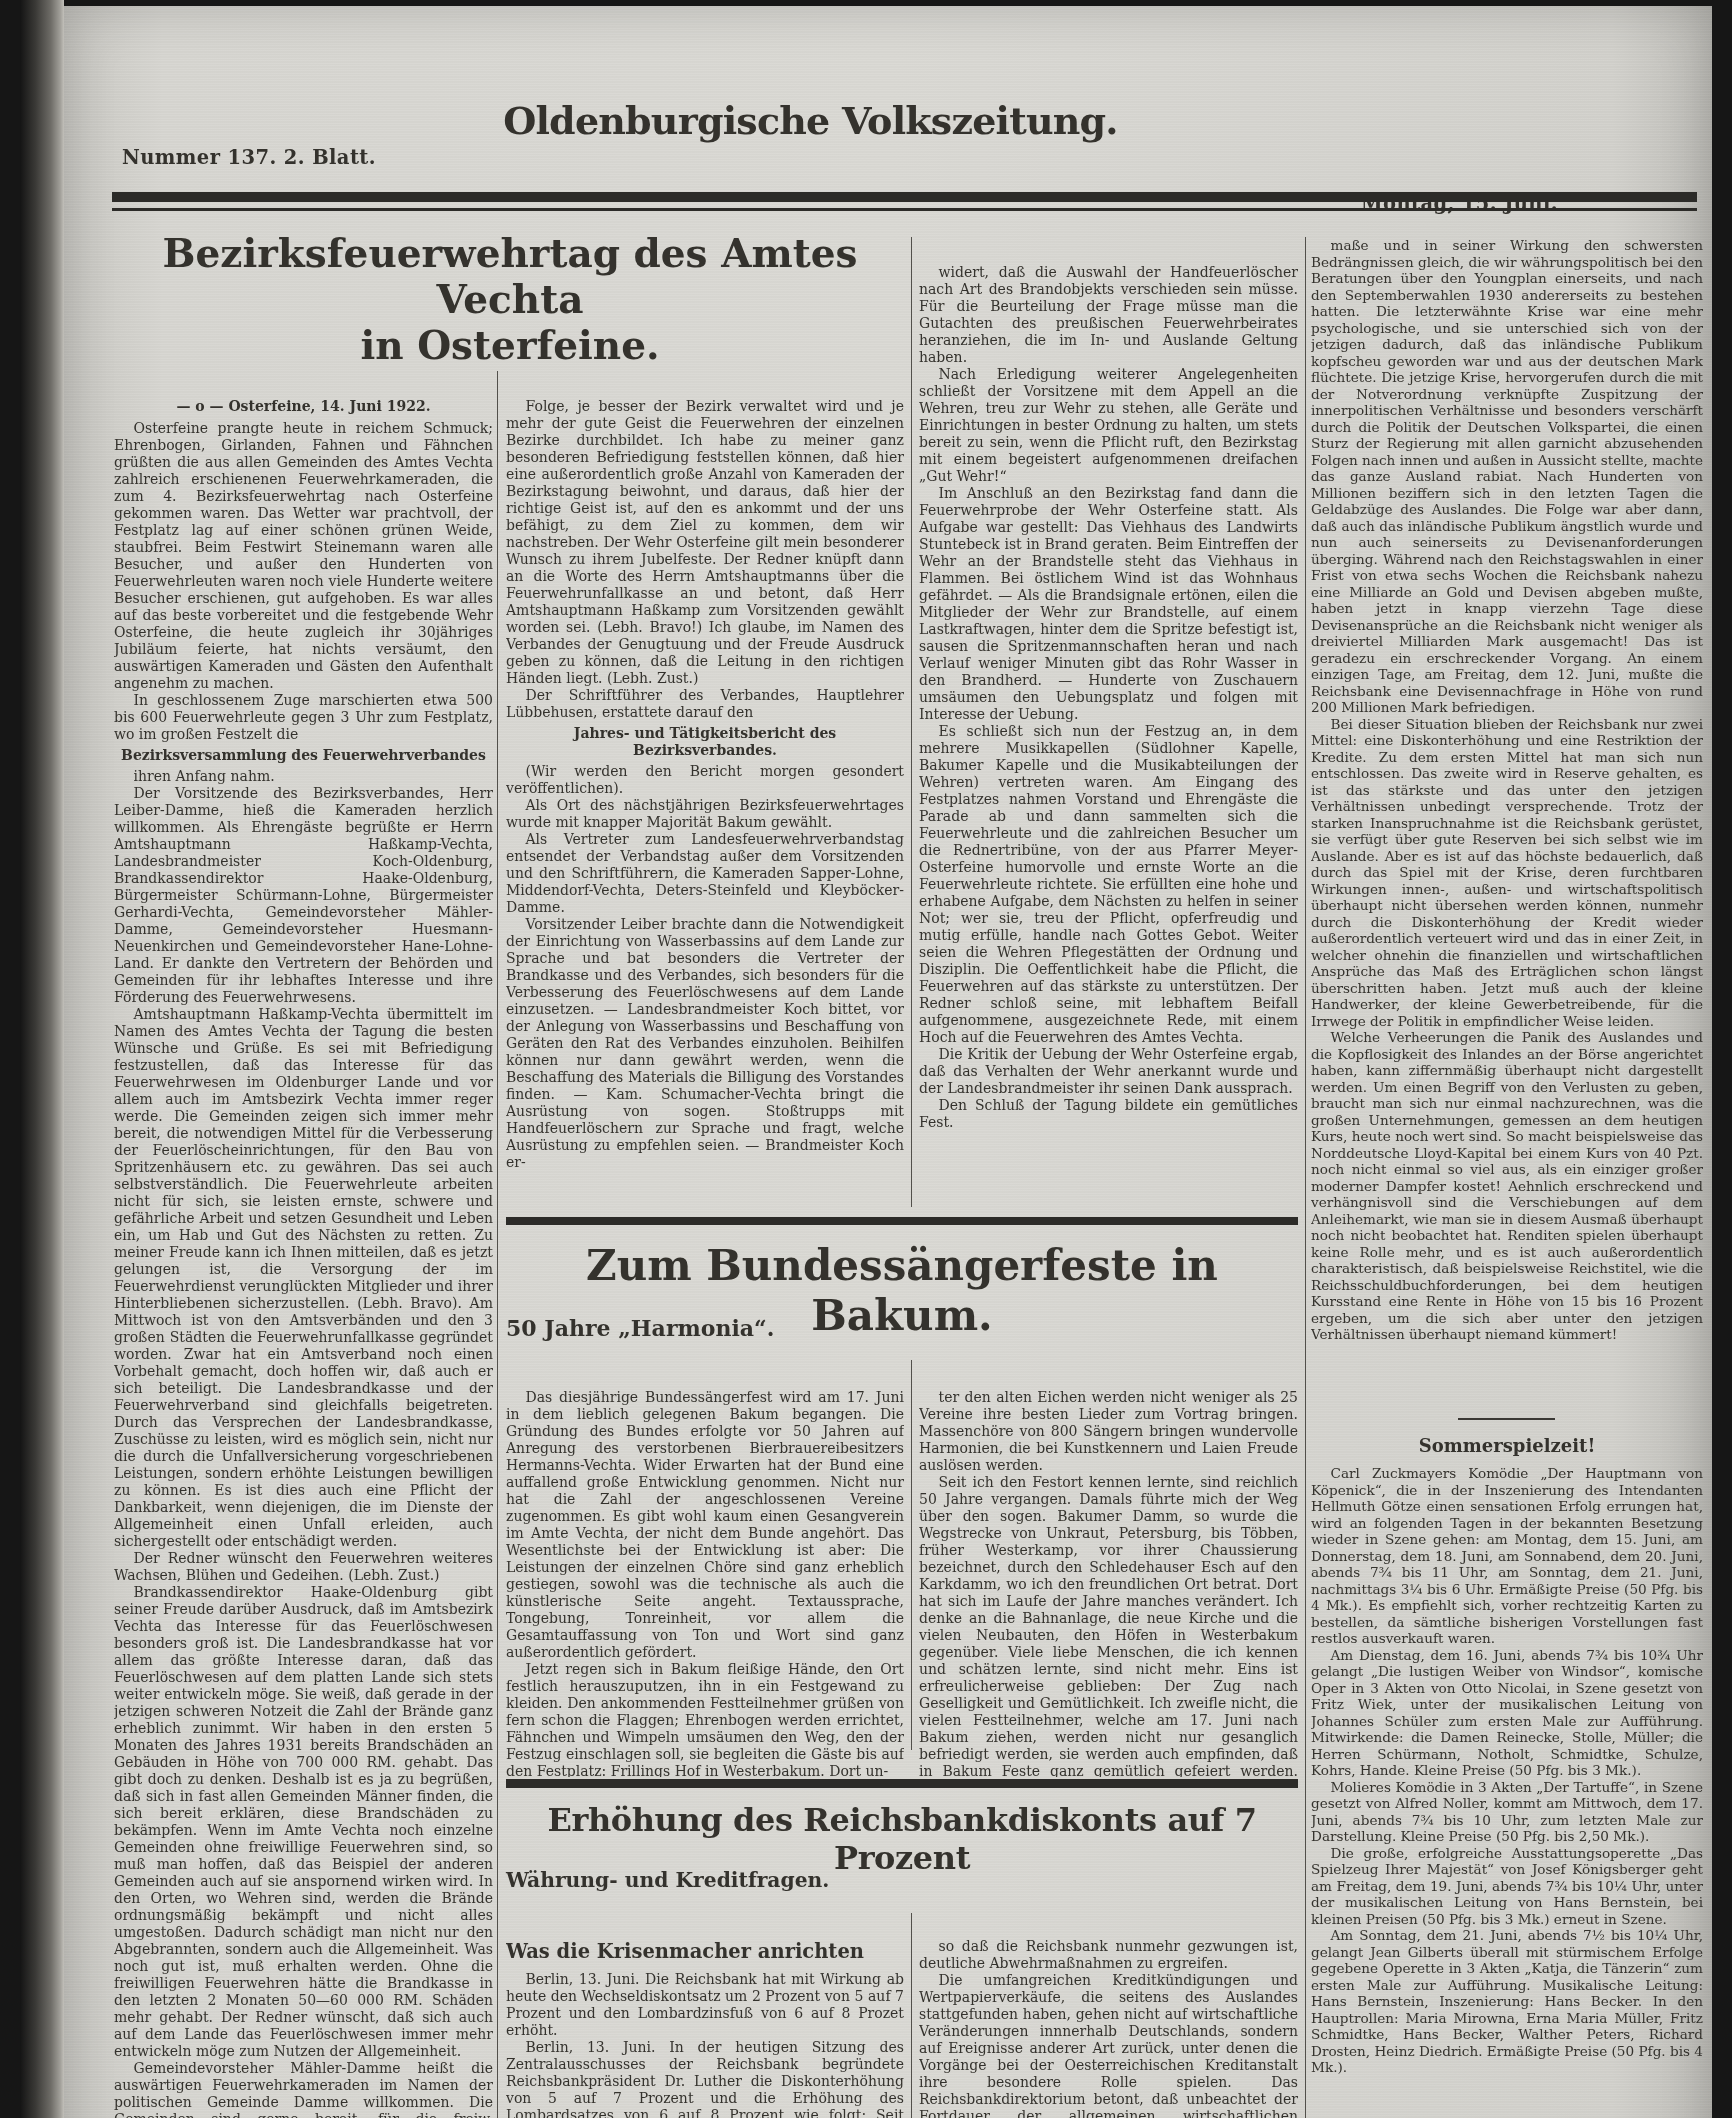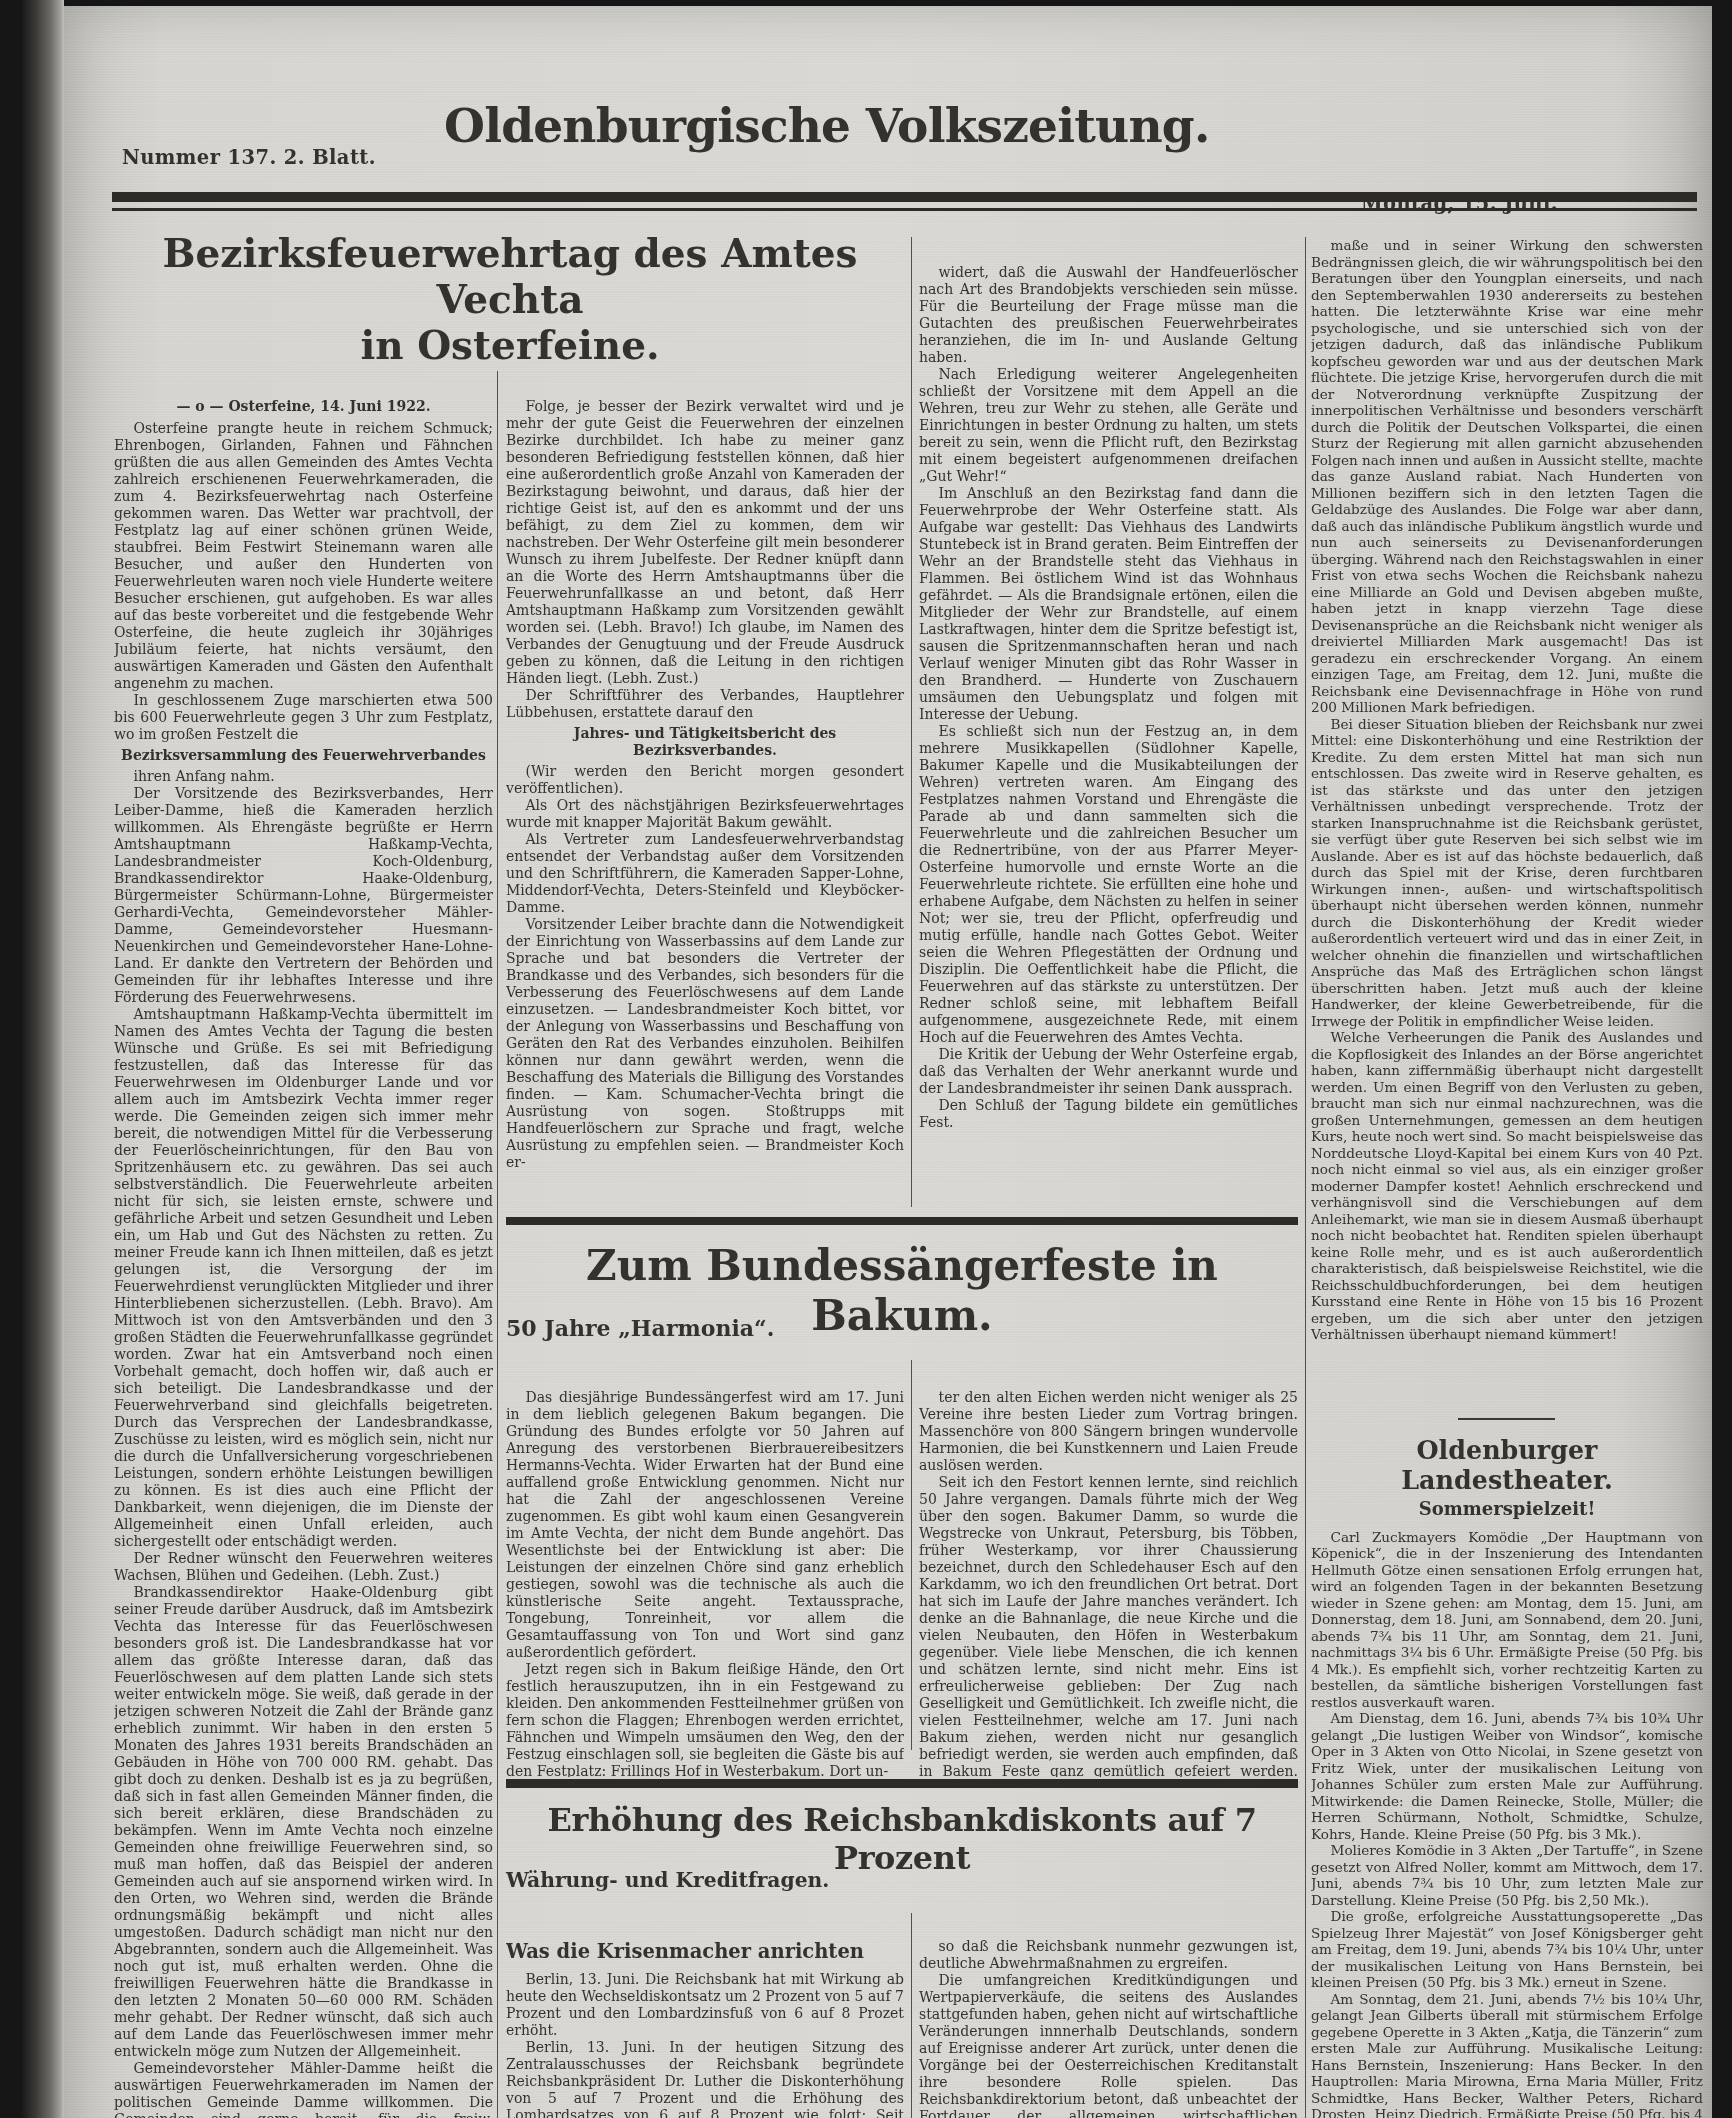--- a/index.html
+++ b/index.html
@@ -17,21 +17,21 @@
     position:absolute;left:64px;top:6px;width:1648px;height:2414px;
     background:
       repeating-linear-gradient(0deg, rgba(0,0,0,0.018) 0 1.3px, rgba(255,255,255,0.012) 1.3px 2.5px),
       linear-gradient(90deg,#c9c8c3 0%,#d8d7d2 6%,#dbdad5 50%,#d3d2cd 94%,#bebdb8 100%);
     color:#34322d;
     box-shadow:inset 0 0 51px rgba(0,0,0,0.18);
     overflow:hidden;
   }
   .abs{position:absolute;}
   .mast-side{font-size:19.5px;font-weight:bold;letter-spacing:0.4px;white-space:nowrap;}
-  .mast-title{font-size:47px;font-weight:bold;letter-spacing:-0.8px;text-align:center;white-space:nowrap;}
+  .mast-title{font-size:38px;font-weight:bold;letter-spacing:-0.8px;text-align:center;white-space:nowrap;}
   .hrule{background:#2c2b28;}
   .vrule{background:#52504b;width:1.3px;position:absolute;}
   .headline-xl{font-weight:bold;text-align:center;line-height:1.18;}
   .sub-b{font-weight:bold;}
   .colbox{overflow:hidden;text-align:justify;}
   .f33{font-size:14px;line-height:17px;margin-top:27px;}
   .f32{font-size:13.6px;line-height:16.5px;}
   .blk{margin:0;}
   .s-p{text-indent:19.5px;}
   .s-d{text-align:center;font-weight:bold;text-indent:0;margin-bottom:5.1px;}
@@ -122,21 +122,20 @@
     </div>
 
   <div class="abs colbox f32" style="left:1247px;top:231px;width:392px;height:1169px;">
       <p class="blk s-p">maße und in seiner Wirkung den schwersten Bedrängnissen gleich, die wir währungspolitisch bei den Beratungen über den Youngplan einerseits, und nach den Septemberwahlen 1930 andererseits zu bestehen hatten. Die letzterwähnte Krise war eine mehr psychologische, und sie unterschied sich von der jetzigen dadurch, daß das inländische Publikum kopfscheu geworden war und aus der deutschen Mark flüchtete. Die jetzige Krise, hervorgerufen durch die mit der Notverordnung verknüpfte Zuspitzung der innerpolitischen Verhältnisse und besonders verschärft durch die Politik der Deutschen Volkspartei, die einen Sturz der Regierung mit allen garnicht abzusehenden Folgen nach innen und außen in Aussicht stellte, machte das ganze Ausland rabiat. Nach Hunderten von Millionen beziffern sich in den letzten Tagen die Geldabzüge des Auslandes. Die Folge war aber dann, daß auch das inländische Publikum ängstlich wurde und nun auch seinerseits zu Devisenanforderungen überging. Während nach den Reichstagswahlen in einer Frist von etwa sechs Wochen die Reichsbank nahezu eine Milliarde an Gold und Devisen abgeben mußte, haben jetzt in knapp vierzehn Tage diese Devisenansprüche an die Reichsbank nicht weniger als dreiviertel Milliarden Mark ausgemacht! Das ist geradezu ein erschreckender Vorgang. An einem einzigen Tage, am Freitag, dem 12. Juni, mußte die Reichsbank eine Devisennachfrage in Höhe von rund 200 Millionen Mark befriedigen.</p>
       <p class="blk s-p">Bei dieser Situation blieben der Reichsbank nur zwei Mittel: eine Diskonterhöhung und eine Restriktion der Kredite. Zu dem ersten Mittel hat man sich nun entschlossen. Das zweite wird in Reserve gehalten, es ist das stärkste und das unter den jetzigen Verhältnissen unbedingt versprechende. Trotz der starken Inanspruchnahme ist die Reichsbank gerüstet, sie verfügt über gute Reserven bei sich selbst wie im Auslande. Aber es ist auf das höchste bedauerlich, daß durch das Spiel mit der Krise, deren furchtbaren Wirkungen innen-, außen- und wirtschaftspolitisch überhaupt nicht übersehen werden können, nunmehr durch die Diskonterhöhung der Kredit wieder außerordentlich verteuert wird und das in einer Zeit, in welcher ohnehin die finanziellen und wirtschaftlichen Ansprüche das Maß des Erträglichen schon längst überschritten haben. Jetzt muß auch der kleine Handwerker, der kleine Gewerbetreibende, für die Irrwege der Politik in empfindlicher Weise leiden.</p>
       <p class="blk s-p">Welche Verheerungen die Panik des Auslandes und die Kopflosigkeit des Inlandes an der Börse angerichtet haben, kann ziffernmäßig überhaupt nicht dargestellt werden. Um einen Begriff von den Verlusten zu geben, braucht man sich nur einmal nachzurechnen, was die großen Unternehmungen, gemessen an dem heutigen Kurs, heute noch wert sind. So macht beispielsweise das Norddeutsche Lloyd-Kapital bei einem Kurs von 40 Pzt. noch nicht einmal so viel aus, als ein einziger großer moderner Dampfer kostet! Aehnlich erschreckend und verhängnisvoll sind die Verschiebungen auf dem Anleihemarkt, wie man sie in diesem Ausmaß überhaupt noch nicht beobachtet hat. Renditen spielen überhaupt keine Rolle mehr, und es ist auch außerordentlich charakteristisch, daß beispielsweise Reichstitel, wie die Reichsschuldbuchforderungen, bei dem heutigen Kursstand eine Rente in Höhe von 15 bis 16 Prozent ergeben, um die sich aber unter den jetzigen Verhältnissen überhaupt niemand kümmert!</p>
     </div>
 
   <div class="abs divider-short" style="left:1394px;top:1412px;width:97px;"></div>
   <div class="abs" style="left:1247px;top:1429px;width:392px;height:932px;overflow:hidden;">
-    <div class="theater-head">Oldenburger Landestheater.</div>
     <div class="theater-sub">Sommerspielzeit!</div>
     <div class="colbox f32">
         <p class="blk s-p">Carl Zuckmayers Komödie „Der Hauptmann von Köpenick“, die in der Inszenierung des Intendanten Hellmuth Götze einen sensationen Erfolg errungen hat, wird an folgenden Tagen in der bekannten Besetzung wieder in Szene gehen: am Montag, dem 15. Juni, am Donnerstag, dem 18. Juni, am Sonnabend, dem 20. Juni, abends 7¾ bis 11 Uhr, am Sonntag, dem 21. Juni, nachmittags 3¼ bis 6 Uhr. Ermäßigte Preise (50 Pfg. bis 4 Mk.). Es empfiehlt sich, vorher rechtzeitig Karten zu bestellen, da sämtliche bisherigen Vorstellungen fast restlos ausverkauft waren.</p>
         <p class="blk s-p">Am Dienstag, dem 16. Juni, abends 7¾ bis 10¾ Uhr gelangt „Die lustigen Weiber von Windsor“, komische Oper in 3 Akten von Otto Nicolai, in Szene gesetzt von Fritz Wiek, unter der musikalischen Leitung von Johannes Schüler zum ersten Male zur Aufführung. Mitwirkende: die Damen Reinecke, Stolle, Müller; die Herren Schürmann, Notholt, Schmidtke, Schulze, Kohrs, Hande. Kleine Preise (50 Pfg. bis 3 Mk.).</p>
         <p class="blk s-p">Molieres Komödie in 3 Akten „Der Tartuffe“, in Szene gesetzt von Alfred Noller, kommt am Mittwoch, dem 17. Juni, abends 7¾ bis 10 Uhr, zum letzten Male zur Darstellung. Kleine Preise (50 Pfg. bis 2,50 Mk.).</p>
         <p class="blk s-p">Die große, erfolgreiche Ausstattungsoperette „Das Spielzeug Ihrer Majestät“ von Josef Königsberger geht am Freitag, dem 19. Juni, abends 7¾ bis 10¼ Uhr, unter der musikalischen Leitung von Hans Bernstein, bei kleinen Preisen (50 Pfg. bis 3 Mk.) erneut in Szene.</p>
         <p class="blk s-p">Am Sonntag, dem 21. Juni, abends 7½ bis 10¼ Uhr, gelangt Jean Gilberts überall mit stürmischem Erfolge gegebene Operette in 3 Akten „Katja, die Tänzerin“ zum ersten Male zur Aufführung. Musikalische Leitung: Hans Bernstein, Inszenierung: Hans Becker. In den Hauptrollen: Maria Mirowna, Erna Maria Müller, Fritz Schmidtke, Hans Becker, Walther Peters, Richard Drosten, Heinz Diedrich. Ermäßigte Preise (50 Pfg. bis 4 Mk.).</p>
       </div>
   </div>
 

